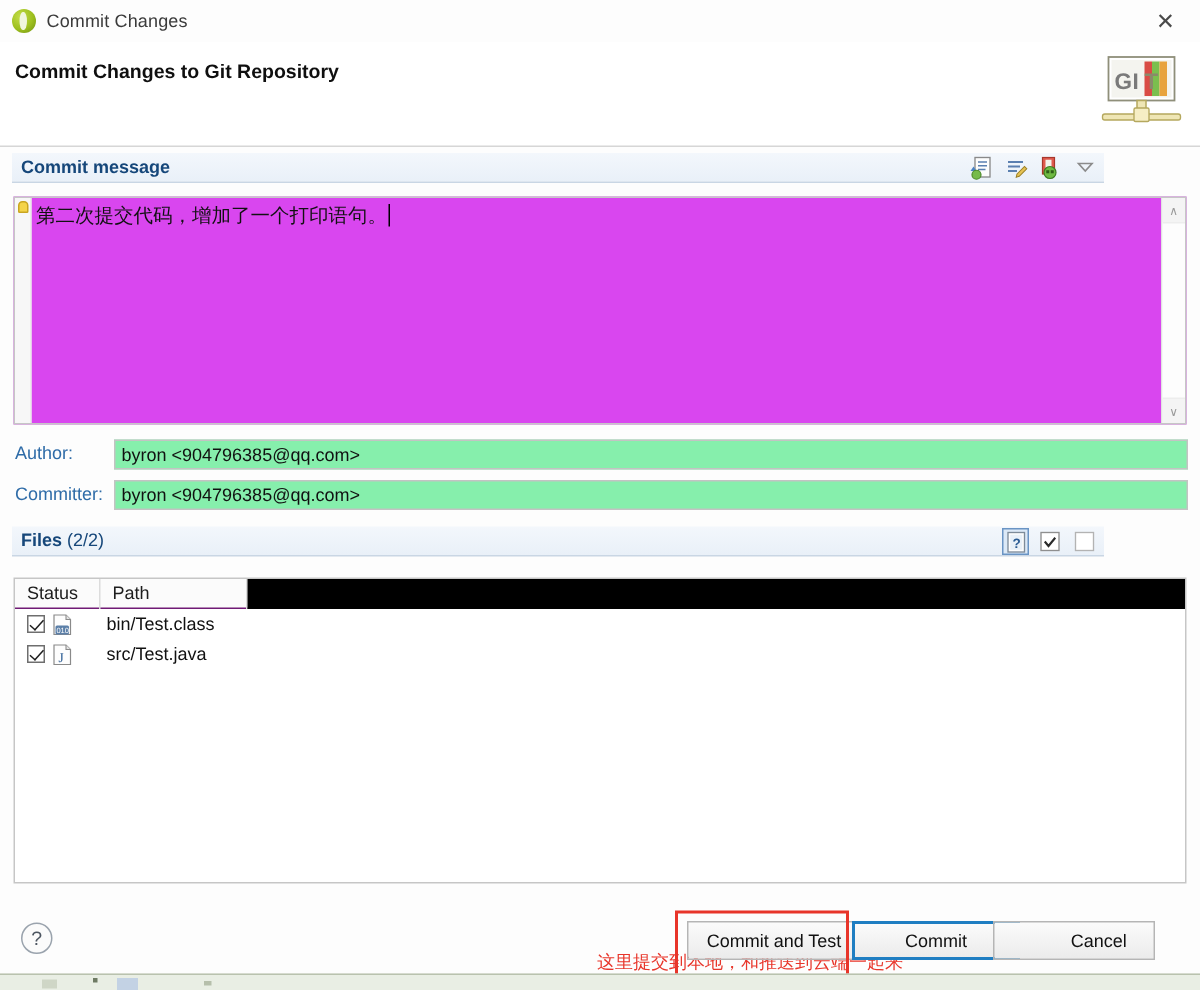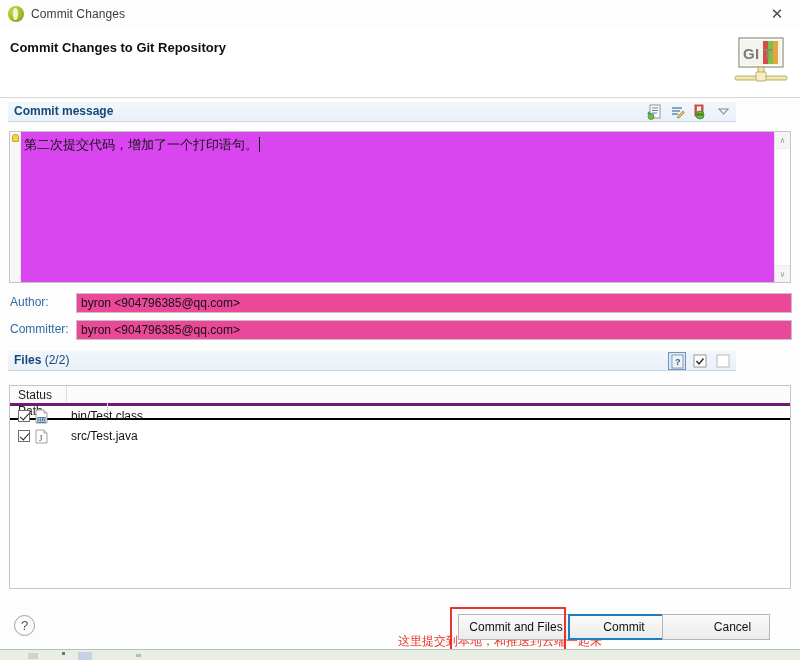--- a/index.html
+++ b/index.html
@@ -117,43 +117,42 @@
   }
 
   
   .field-row { position: absolute; left: 8px; width: 784px; height: 20px; }
   .field-label {
     position: absolute; left: 2px; top: 2px;
     font-size: 12px; color: #2f6ca8;
   }
   .field-input {
     position: absolute; left: 68px; right: 0; top: 0; height: 20px;
-    background: #ec4899; border: 1px solid #c3c3c3;
+    background: #86efac; border: 1px solid #c3c3c3;
     font-size: 12px; color: #111; padding: 2px 4px;
     font-family: "Liberation Sans", sans-serif;
   }
 
   
   .files-tools {
     position: absolute; right: 4px; top: 1px;
     display: flex; align-items: center; gap: 5px;
   }
   .fbtn {
     width: 18px; height: 18px; display: flex; align-items: center; justify-content: center;
   }
   .fbtn.sel { border: 1px solid #6a94c4; background: #dce9f7; }
 
   .files-box {
     position: absolute; left: 9px; top: 385px; width: 782px; height: 204px;
     background: #ffffff; border: 1px solid #c6c6c6; overflow: hidden;
   }
   .files-head {
     display: flex; height: 20px; background: #fbfbfb;
-    border-bottom: 3px solid #701a75;
-    flex-direction: column;
+    border-bottom: 1px solid #701a75;
   }
   .files-head .th {
     font-size: 12px; color: #1d1d1d; padding: 2px 0 0 8px;
     border-right: 1px solid #dcdcdc; height: 20px;
   }
   .th.status { width: 57px; }
   .th.path { width: 98px; }
   .th.rest { flex: 1 1 auto; border-right: none; background: #000000; }
 
   .file-row { display: flex; align-items: center; height: 20px; }
@@ -352,21 +351,21 @@
         </svg>
       </div>
       <div class="cell-path">src/Test.java</div>
     </div>
   </div>
 
   <div class="annotation">这里提交到本地，和推送到云端一起来</div>
 
   <div class="help-circle">?</div>
 
-  <div class="btn" id="btn-commit-push">Commit and Files</div>
+  <div class="btn" id="btn-commit-push">Commit and Test</div>
   <div class="btn" id="btn-commit">Commit</div>
   <div class="btn" id="btn-cancel">Cancel</div>
 
   <div class="redbox"></div>
 
   <div class="bottom-strip">
     <div class="strip-bit" style="left:28px; top:3px; width:10px; height:6px;"></div>
     <div class="strip-bit" style="left:62px; top:2px; width:3px; height:3px; background:#6e7a63;"></div>
     <div class="strip-bit" style="left:78px; top:2px; width:14px; height:8px; background:#c3d2e4;"></div>
     <div class="strip-bit" style="left:136px; top:4px; width:5px; height:3px; background:#b6bfab;"></div>

